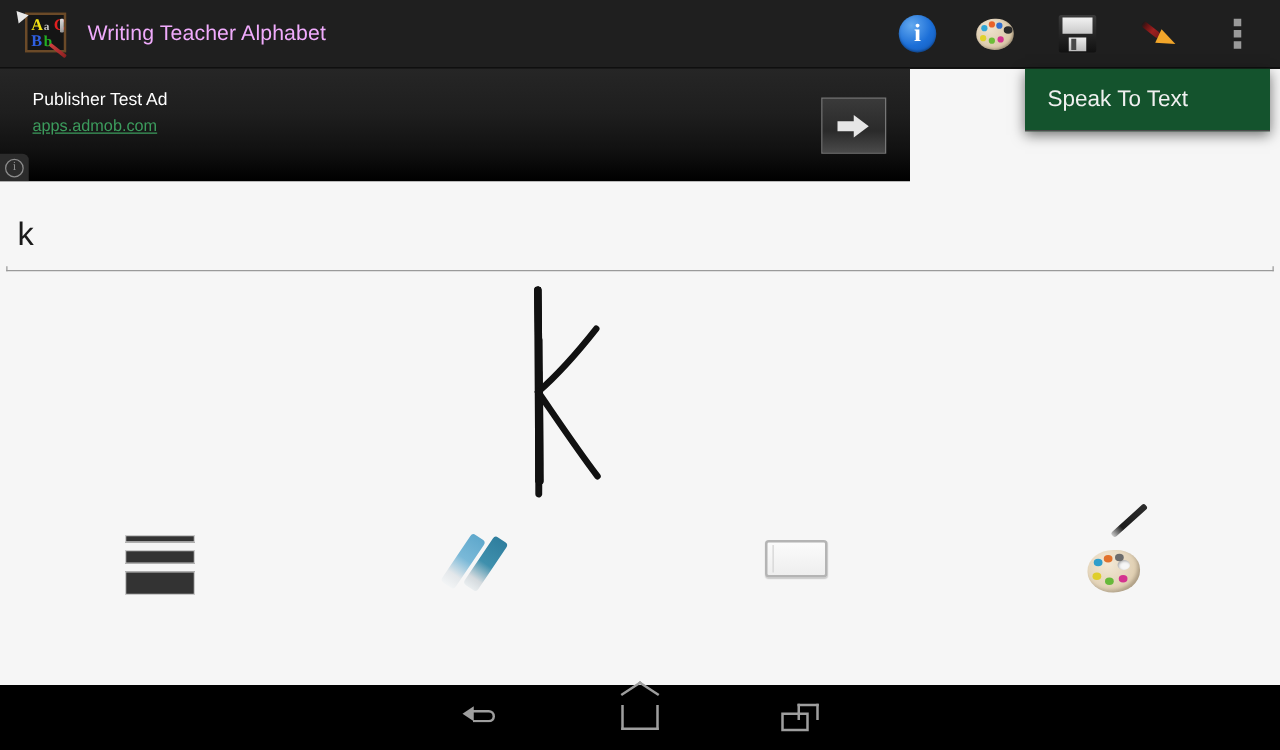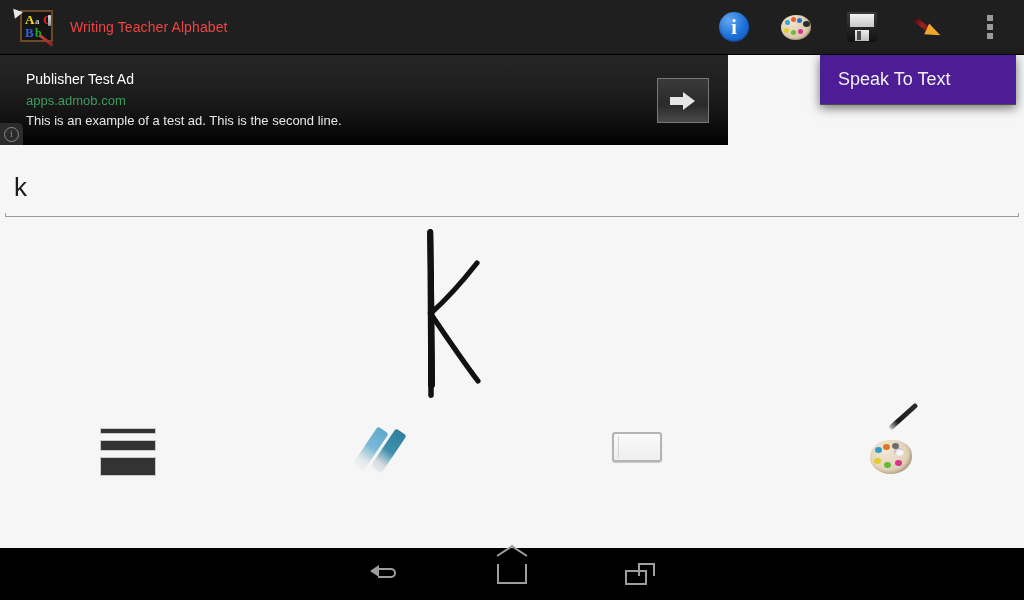--- a/index.html
+++ b/index.html
@@ -64,22 +64,22 @@
   }
   .icon-flag {
     position: absolute; left: 0px; top: 2px;
     width: 0; height: 0;
     border-left: 9px solid #e8e8e8;
     border-top: 5px solid transparent;
     border-bottom: 5px solid transparent;
     transform: rotate(-10deg);
   }
   .app-title {
-    color: #ef4444;
-    font-size: 14px;
+    color: #f0abfc;
+    font-size: 17px;
     margin-left: 12px;
     letter-spacing: .1px;
     white-space: nowrap;
   }
   .ab-spacer { flex: 1 1 auto; }
   .ab-actions {
     display: flex; align-items: center; height: 100%;
     margin-right: 2px;
   }
   .ab-btn {
@@ -167,21 +167,21 @@
     width: 728px; height: 90px;
     background: linear-gradient(#262626 0%, #1e1e1e 40%, #111 72%, #000 100%);
     overflow: hidden;
   }
   .ad-headline {
     position: absolute; left: 26px; top: 16px;
     color: #fff; font-size: 14px; font-weight: normal;
   }
   .ad-url {
     position: absolute; left: 26px; top: 38px;
-    color: #3c9c5d; font-size: 13px;
+    color: #3c9c5d; font-size: 13px; text-decoration: underline;
   }
   .ad-body {
     position: absolute; left: 26px; top: 58px;
     color: #e8e8e8; font-size: 13px;
   }
   .ad-cta {
     position: absolute; left: 657px; top: 23px;
     width: 52px; height: 45px;
     background: linear-gradient(#3a3a3a, #2a2a2a 60%, #4a4a4a);
     border: 1px solid #777;
@@ -211,21 +211,21 @@
     width: 13px; height: 13px; border-radius: 50%;
     border: 1px solid #8c8c8c; color: #8c8c8c;
     font-family: "Liberation Serif", serif;
     font-size: 10px; line-height: 12px; text-align: center;
   }
 
   
   .menu {
     position: absolute; left: 820px; top: 55px;
     width: 196px;
-    background: #4c1d95;
+    background: #14532d;
     box-shadow: 0 3px 10px rgba(0,0,0,.55);
     z-index: 40;
   }
   .menu-item {
     height: 49px; display: flex; align-items: center;
     padding-left: 18px;
     color: #f0f0f0; font-size: 18px;
   }
   .menu-sep { height: 1px; background: #4a4a4a; }
 
@@ -451,21 +451,20 @@
             <i></i>
         </div>
       </div>
 
     </div>
   </div>
 
   <div class="ad">
     <div class="ad-headline">Publisher Test Ad</div>
     <div class="ad-url">apps.admob.com</div>
-    <div class="ad-body">This is an example of a test ad. This is the second line.</div>
     <div class="ad-cta">
       <div class="cta-arrow"></div>
     </div>
     <div class="ad-badge">
       <span>i</span>
     </div>
   </div>
 
   <div class="menu">
     <div class="menu-item">Speak To Text</div>

